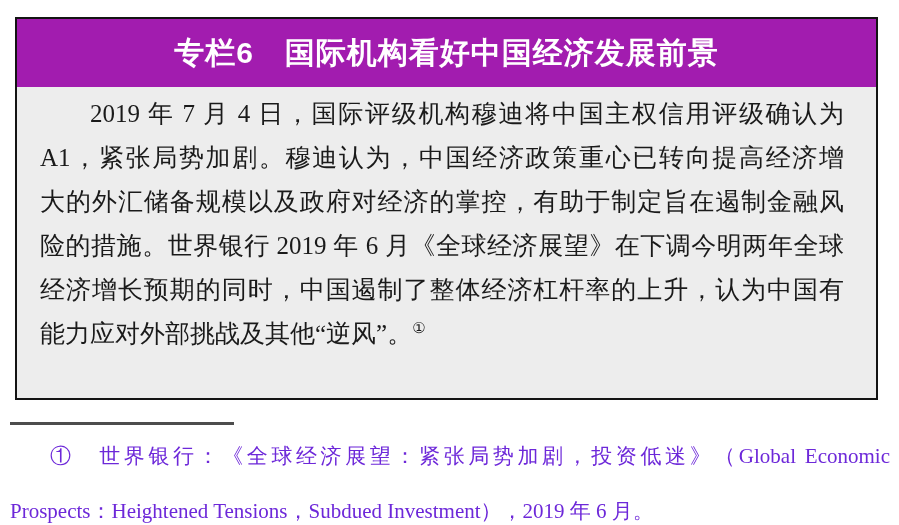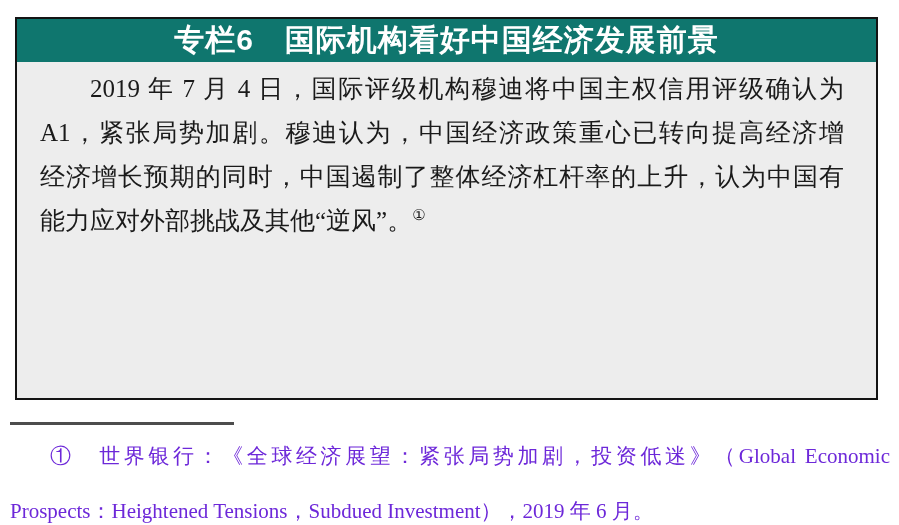--- a/index.html
+++ b/index.html
@@ -19,22 +19,22 @@
     position: absolute;
     left: 15px;
     top: 17px;
     width: 863px;
     height: 383px;
     box-sizing: border-box;
     border: 2px solid #141414;
     background: #ededed;
   }
   .box-header {
-    height: 43px;
-    background: #0f766e;
+    height: 68px;
+    background: #a21caf;
     display: flex;
     align-items: center;
     justify-content: center;
     text-align: center;
   }
   .box-title {
     color: #ffffff;
     font-family: "Liberation Sans", "DejaVu Sans", sans-serif;
     font-weight: bold;
     font-size: 30px;
@@ -89,20 +89,22 @@
 
 <div class="doc">
 
   <div class="box">
     <div class="box-header">
       <span class="box-title">专栏6　国际机构看好中国经济发展前景</span>
     </div>
     <div class="box-body">
       <p class="body-line first">2019 年 7 月 4 日，国际评级机构穆迪将中国主权信用评级确认为</p>
       <p class="body-line">A1，紧张局势加剧。穆迪认为，中国经济政策重心已转向提高经济增</p>
+      <p class="body-line">大的外汇储备规模以及政府对经济的掌控，有助于制定旨在遏制金融风</p>
+      <p class="body-line">险的措施。世界银行 2019 年 6 月《全球经济展望》在下调今明两年全球</p>
       <p class="body-line">经济增长预期的同时，中国遏制了整体经济杠杆率的上升，认为中国有</p>
       <p class="body-line last">
         <span>能力应对外部挑战及其他“逆风”。</span><sup class="fn-ref">①</sup>
       </p>
     </div>
   </div>
 
   <div class="footnote">
     <div class="fn-rule"></div>
     <p class="fn-text">①　世界银行：《全球经济展望：紧张局势加剧，投资低迷》（Global Economic Prospects：Heightened Tensions，Subdued Investment），2019 年 6 月。</p>

